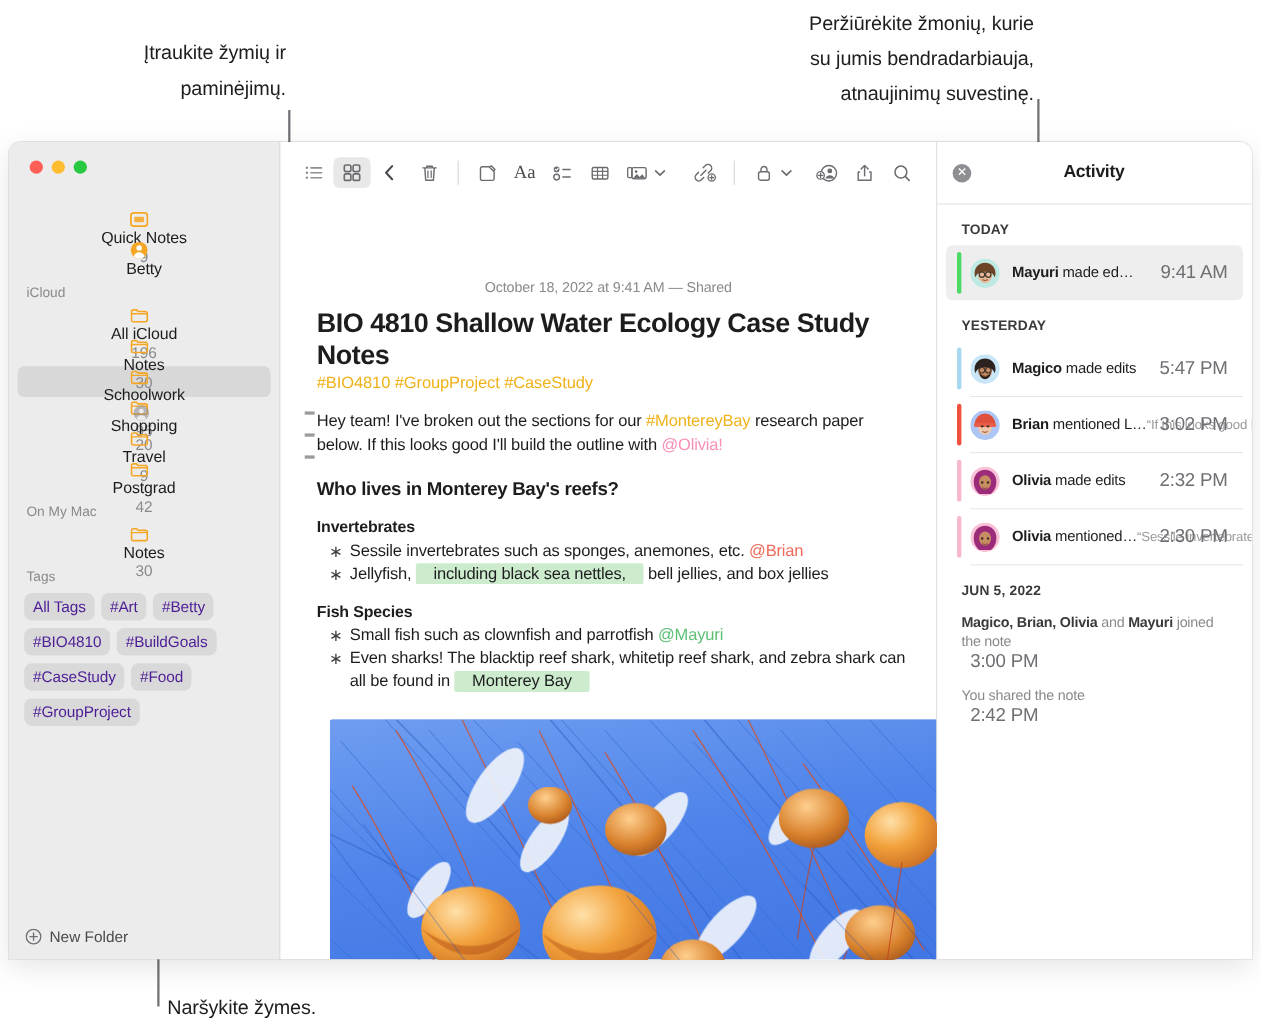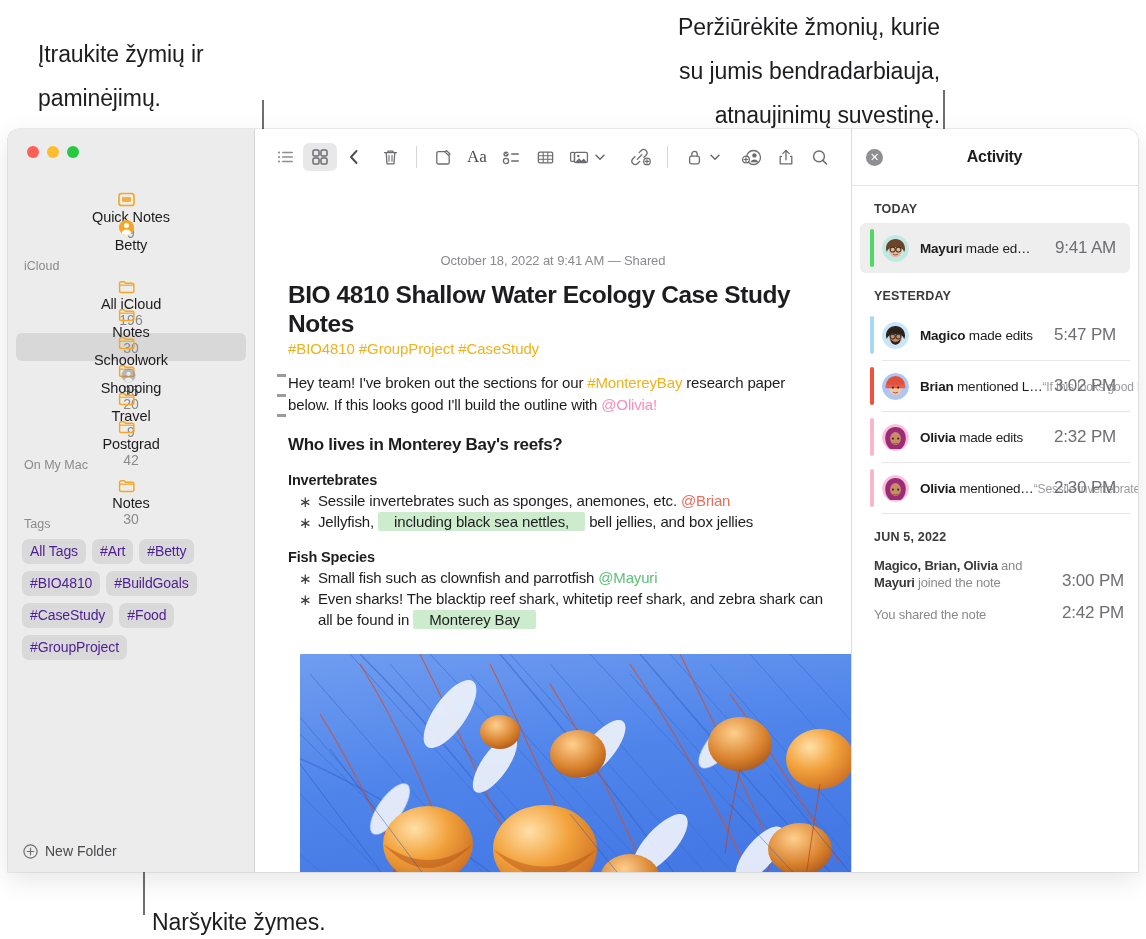--- a/index.html
+++ b/index.html
@@ -9,22 +9,22 @@
     font-family: "Liberation Sans", sans-serif;
     -webkit-font-smoothing: antialiased;
     overflow: hidden;
   }
   #root { position: relative; width: 1146px; height: 939px; }
 
   
   .callout {
     position: absolute;
     color: #1d1d1f;
-    font-size: 23px;
-    line-height: 44px;
+    font-size: 18px;
+    line-height: 32px;
     white-space: pre-line;
     letter-spacing: -0.1px;
   }
   .callout-line {
     position: absolute;
     background: #6e6e73;
     width: 1.6px;
   }
 
   
@@ -227,32 +227,32 @@
     white-space: nowrap; overflow: hidden;
   }
   .act-time {
     font-size: 17px; color: #6e6e73; margin-left: 8px;
     flex: 0 0 auto; letter-spacing: -0.2px;
   }
   .act-div {
     height: 1px; background: #e6e6e6; margin-left: 30px; margin-right: 8px;
   }
   .act-plain {
-    display: flex; padding: 6px 14px 6px 22px; align-items: flex-end;
+    display: flex; padding: 6px 14px 6px 22px; align-items: flex-start; flex-direction: column;
   }
   .act-plain .act-text { font-size: 13px; color: #8a8a8e; line-height: 17px; letter-spacing: -0.2px; }
   .act-plain .act-text b { color: #3a3a3c; font-weight: bold; }
   .act-plain .act-time { margin-top: 0; }
 </style>
 </head>
 <body>
 
 <div id="root">
 
-  <div class="callout" style="left:38px; top:32px; width:222px; text-align:left;">Įtraukite žymių ir
+  <div class="callout" style="left:38px; top:32px; width:222px; text-align:right;">Įtraukite žymių ir
 paminėjimų.</div>
   <div class="callout-line" style="left:262px; top:100px; height:228px;"></div>
 
   <div class="callout" style="left:580px; top:5px; width:360px; text-align:right;">Peržiūrėkite žmonių, kurie
 su jumis bendradarbiauja,
 atnaujinimų suvestinę.</div>
   <div class="callout-line" style="left:943px; top:90px; height:130px;"></div>
 
   <div class="callout" style="left:152px; top:900px; width:330px; text-align:left;">Naršykite žymes.</div>
   <div class="callout-line" style="left:143px; top:712px; height:203px;"></div>

